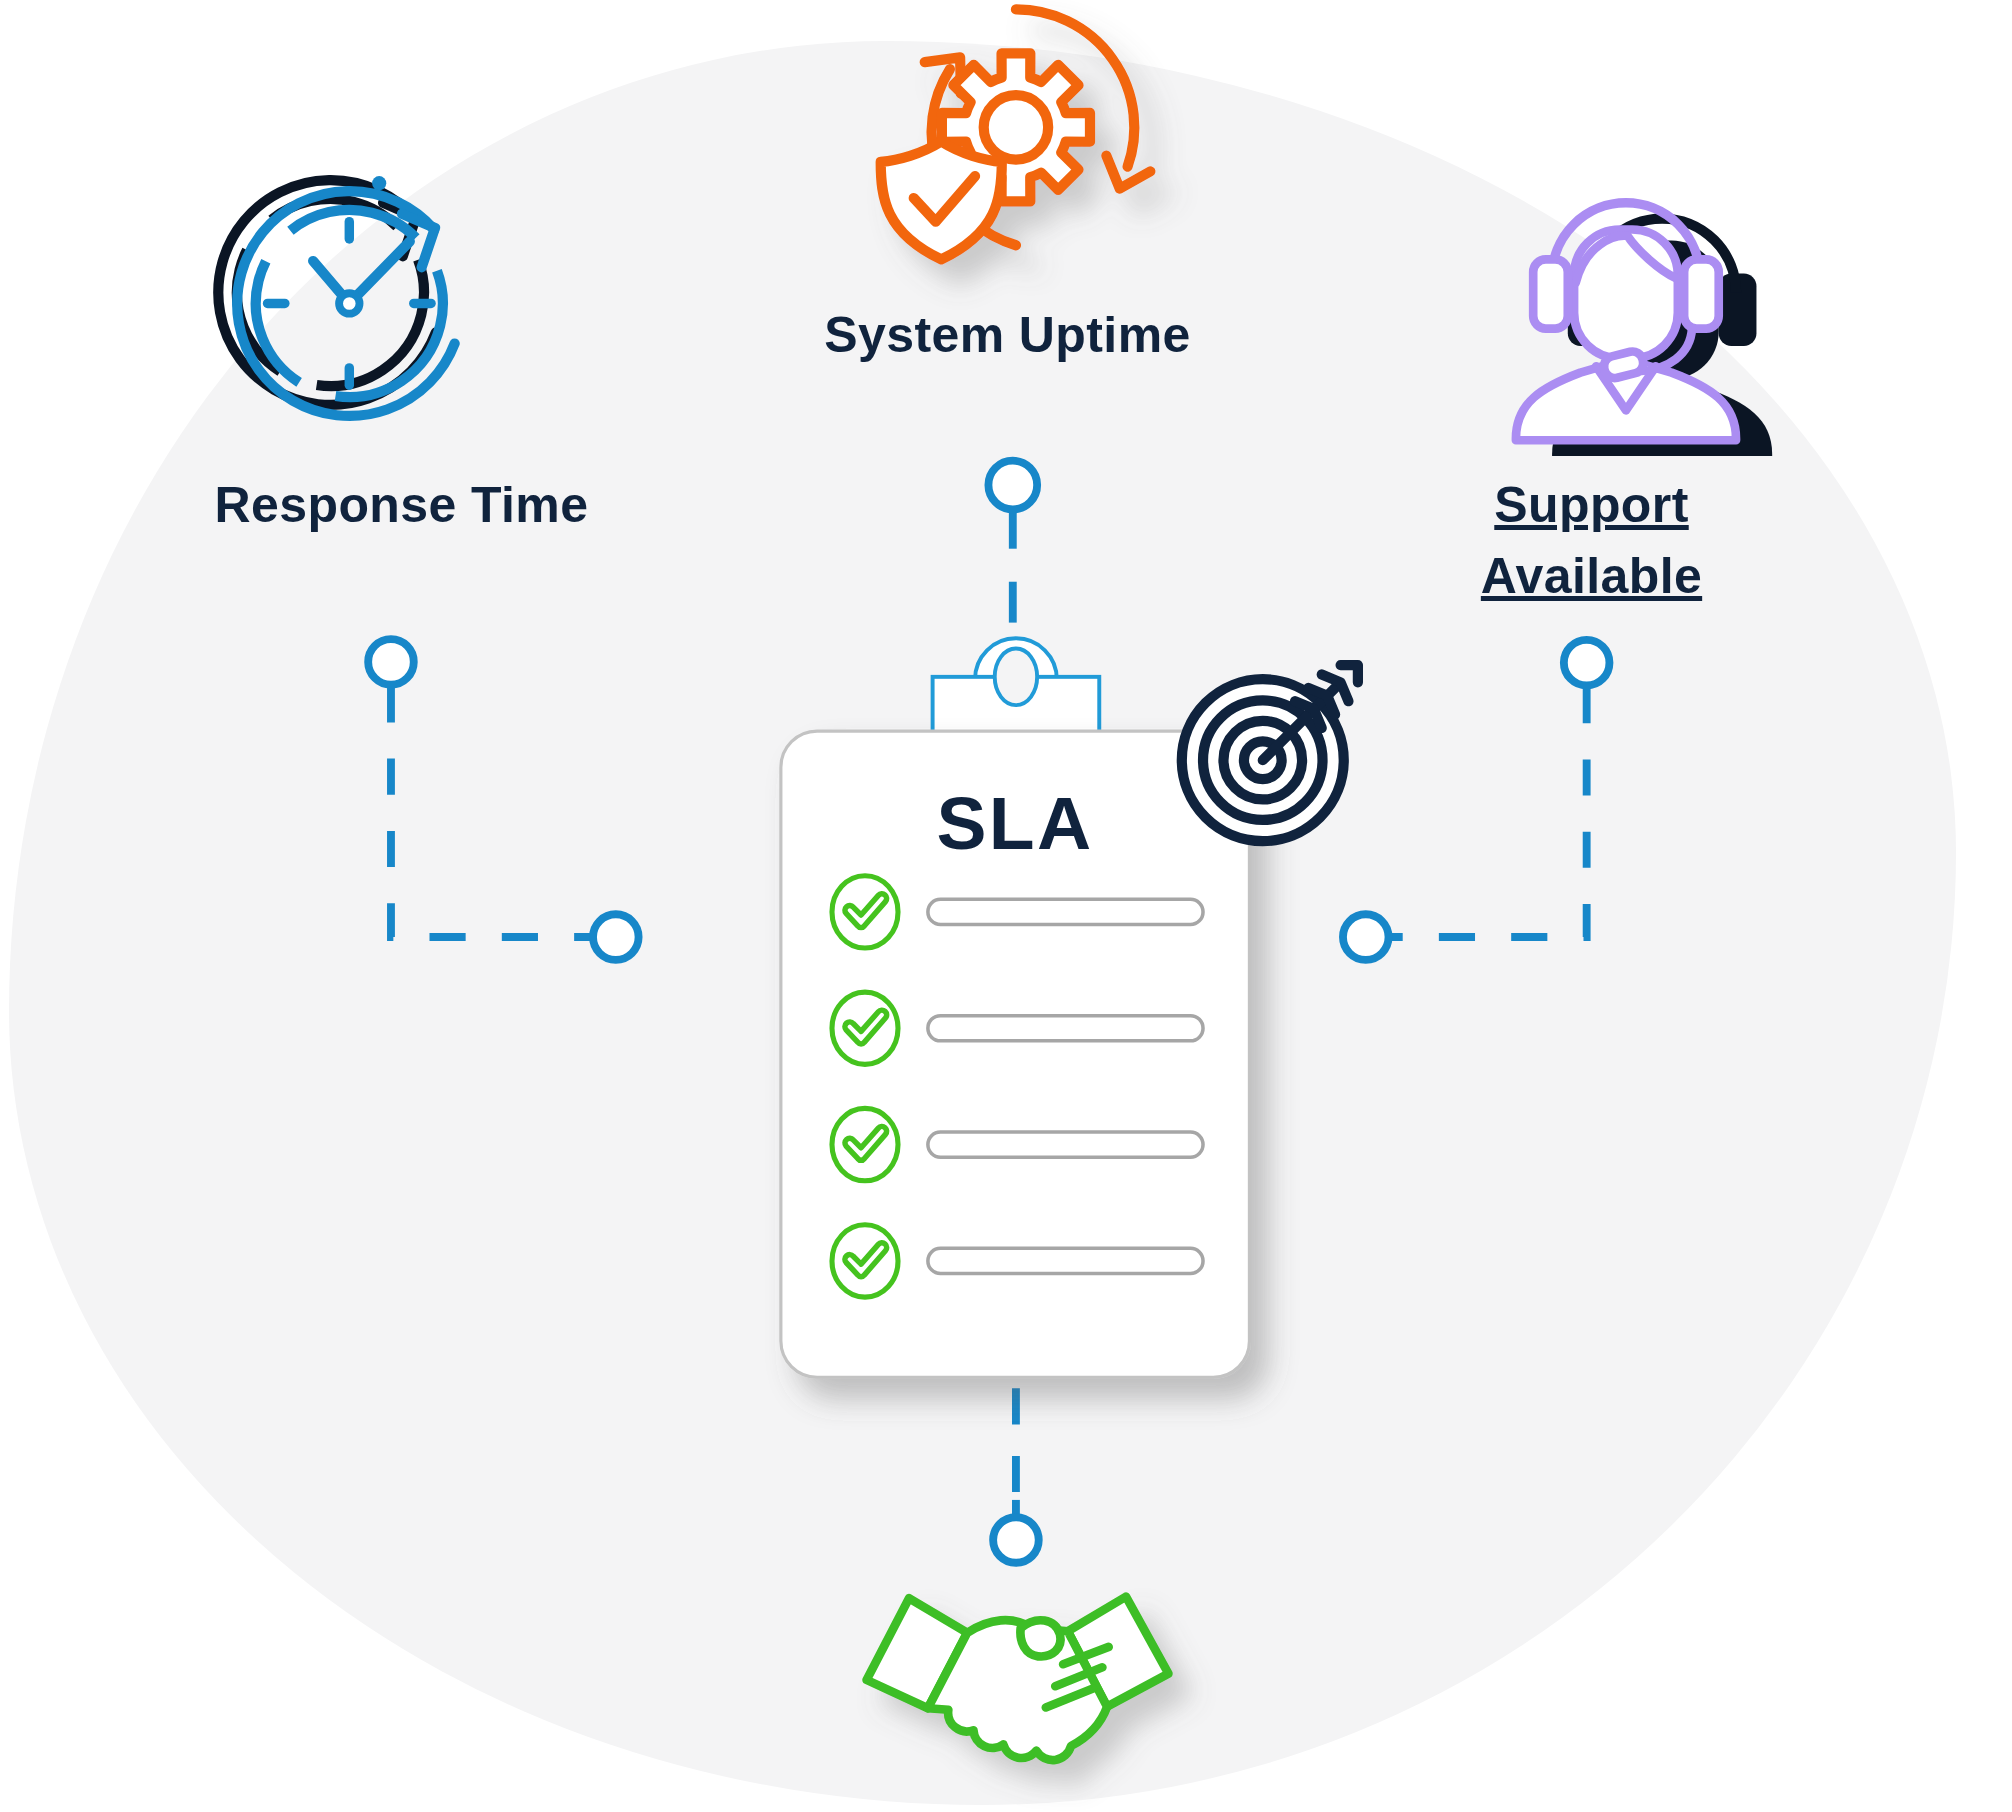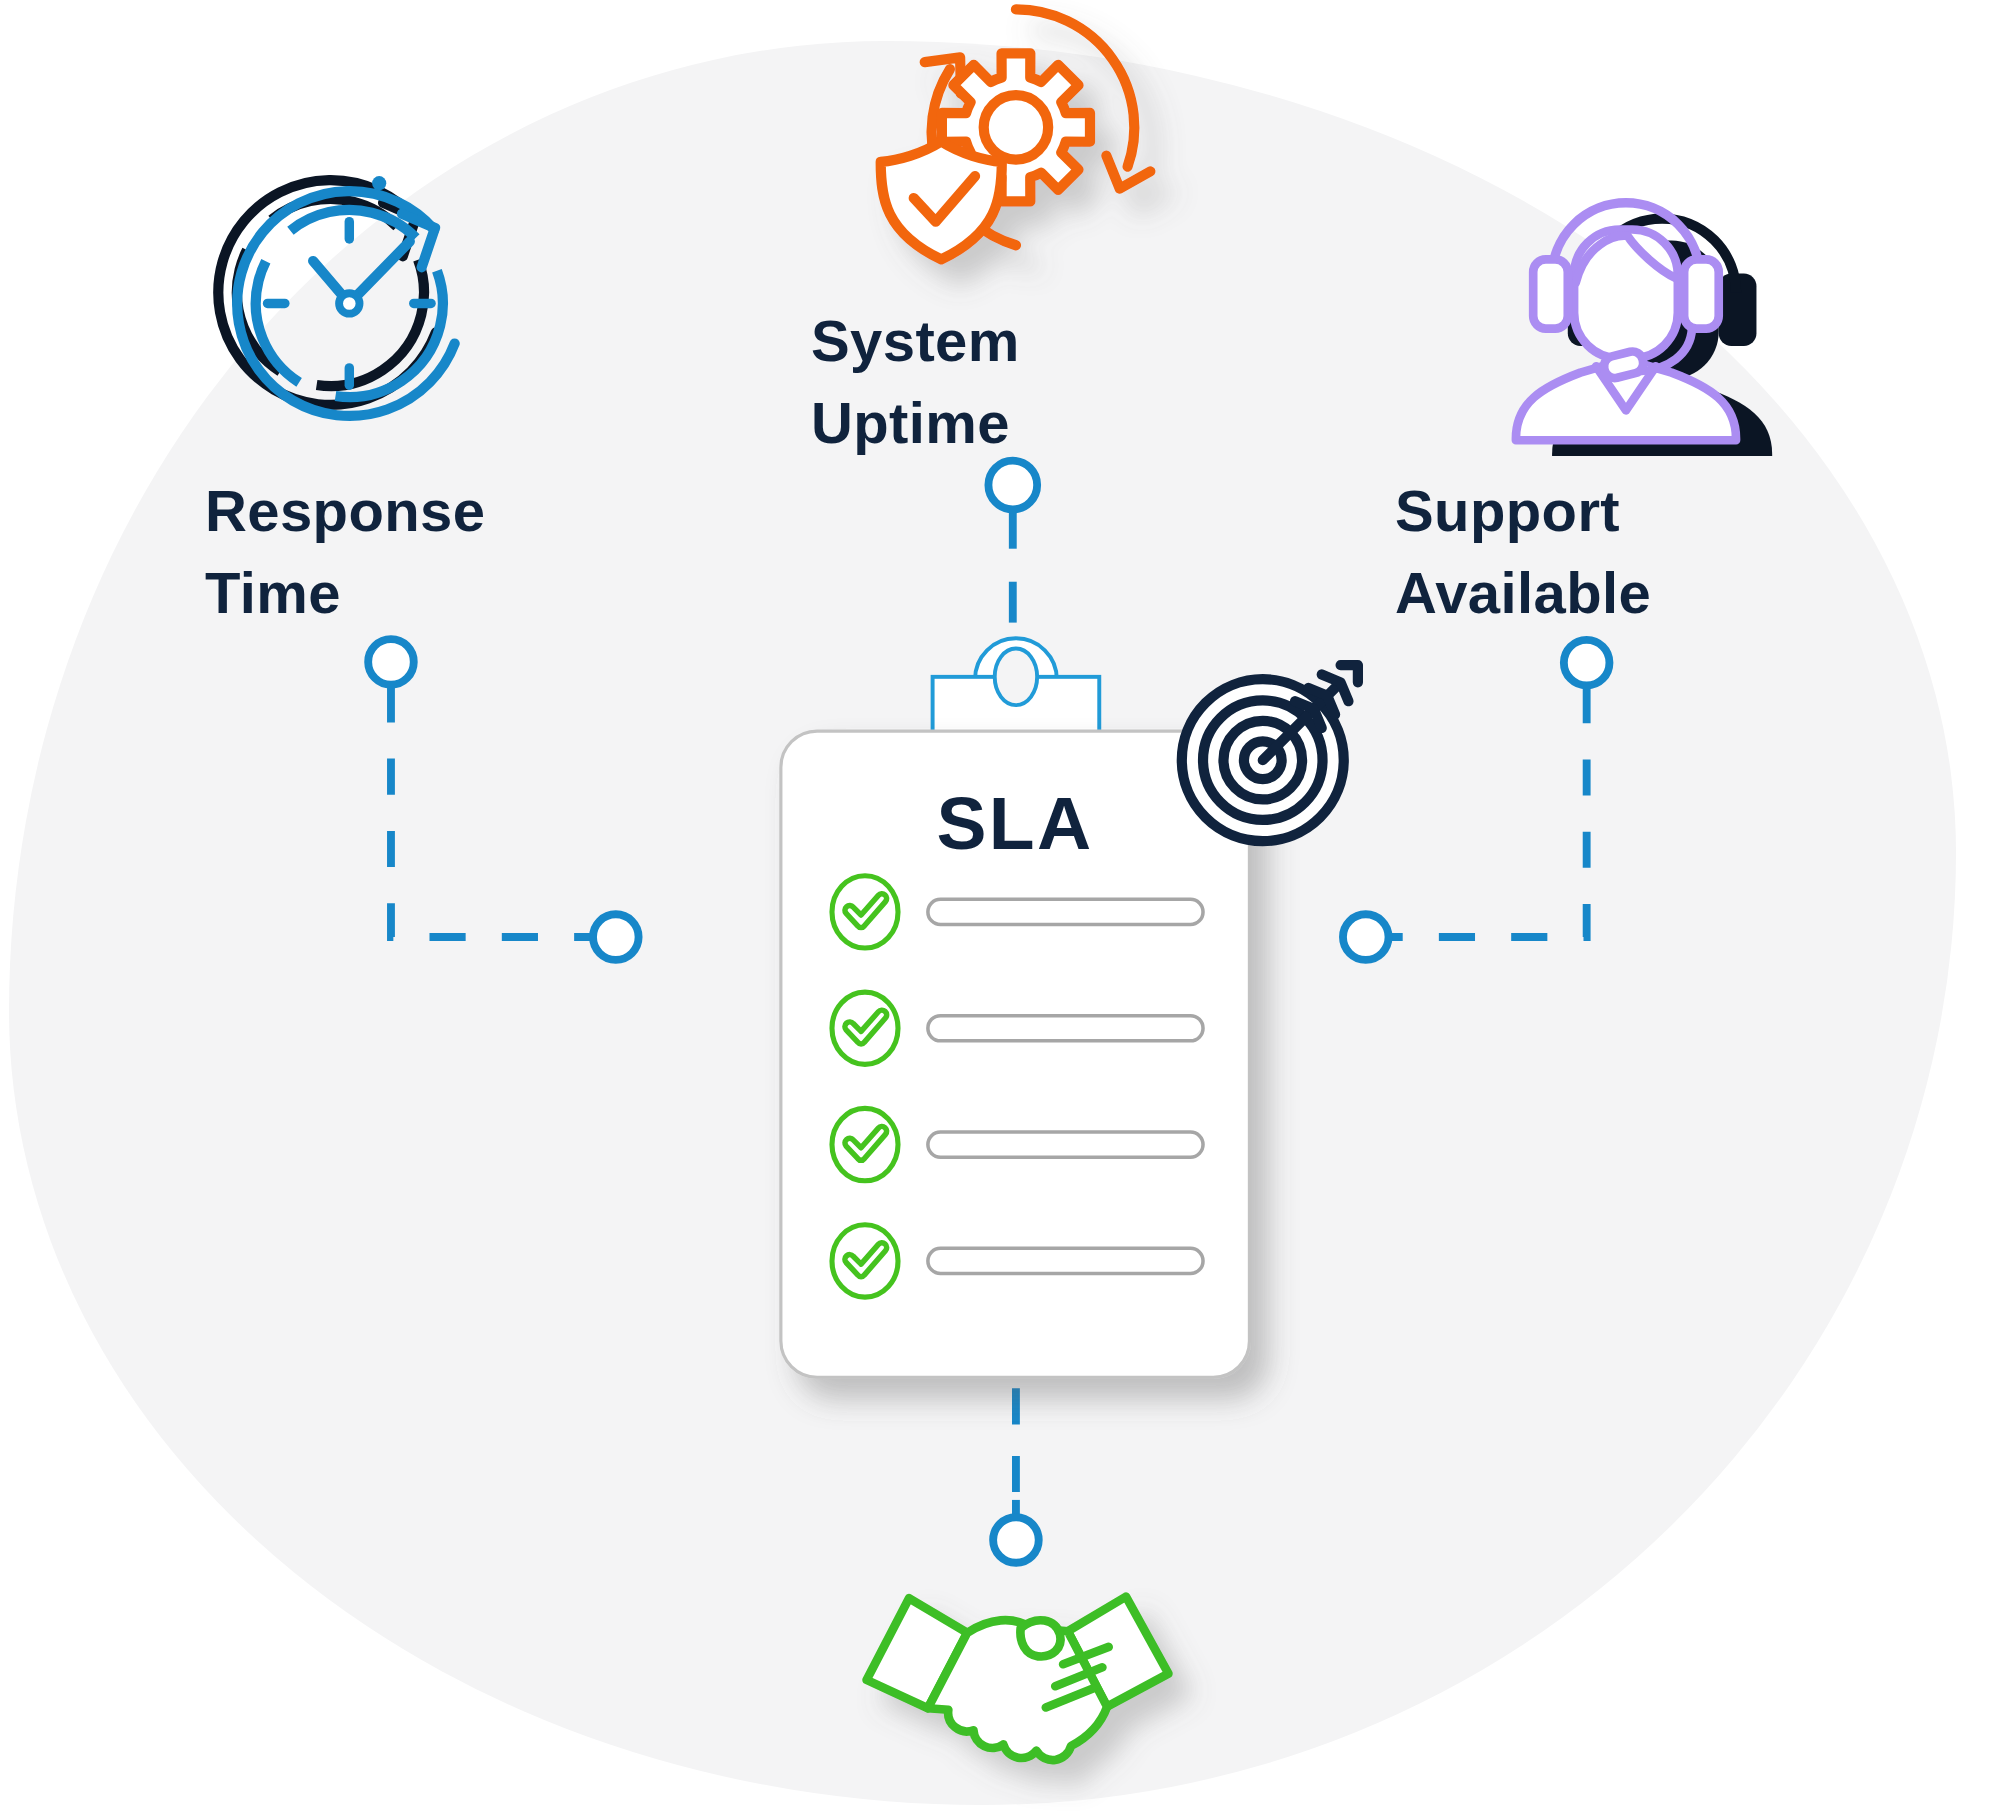--- a/index.html
+++ b/index.html
@@ -7,22 +7,22 @@
     --purple:#AB8DF2; --green:#45C31E; --green2:#3EBE25; --blob:#F4F4F5;
     --ink:#0B1524; --board-border:#C3C3C3; --pill:#A6A6A6;
   }
   html,body{margin:0;padding:0;background:#ffffff;}
   body{width:2013px;height:1812px;position:relative;overflow:hidden;
        font-family:"Liberation Sans", sans-serif;}
   .blob{position:absolute;left:9.4px;top:41px;width:1947px;height:1764px;
         background:var(--blob);
         border-radius:45% 55% 50% 50% / 55% 46% 54% 45%;}
   svg.stage{position:absolute;left:0;top:0;width:2013px;height:1812px;}
-  .label{position:absolute;text-align:left;color:var(--navy);
-         font-size:58px;line-height:1.42;font-weight:600;letter-spacing:0.4px;}
+  .label{position:absolute;text-align:center;color:var(--navy);
+         font-size:50px;line-height:1.42;font-weight:600;letter-spacing:0.4px;}
   .sla-title{position:absolute;left:858px;top:780px;width:314px;text-align:center;
              color:var(--navy);font-size:75px;font-weight:700;letter-spacing:2.4px;}
   
   .sj{stroke-linejoin:round;}
   .rc{stroke-linecap:round;stroke-linejoin:round;}
   .st-blue{stroke:var(--blue);}
   .st-clip{stroke:var(--clip-blue);}
   .st-green{stroke:var(--green);}
   .st-green2{stroke:var(--green2);}
   .st-orange{stroke:var(--orange);}
@@ -197,15 +197,15 @@
       <path class="f-white" d="M208,46 C228,30 252,34 258,54 C262,72 248,84 230,82 C214,80 206,64 208,46 Z"></path>
       <line x1="262" y1="92" x2="320" y2="70"></line>
       <line x1="252" y1="120" x2="312" y2="96"></line>
       <line x1="240" y1="147" x2="300" y2="123"></line>
     </g>
   </g>
 </svg>
 
 <div class="label" style="left:205px;top:470px;width:393px;">Response Time</div>
 <div class="label" style="left:811px;top:300px;width:393px;">System Uptime</div>
-<div class="label" style="left:1395px;top:470px;width:393px;">Support Available</div>
+<div class="label" style="left:1395px;top:470px;width:393px;text-decoration:underline;">Support Available</div>
 <div class="sla-title">SLA</div>
 
 
 </body></html>

